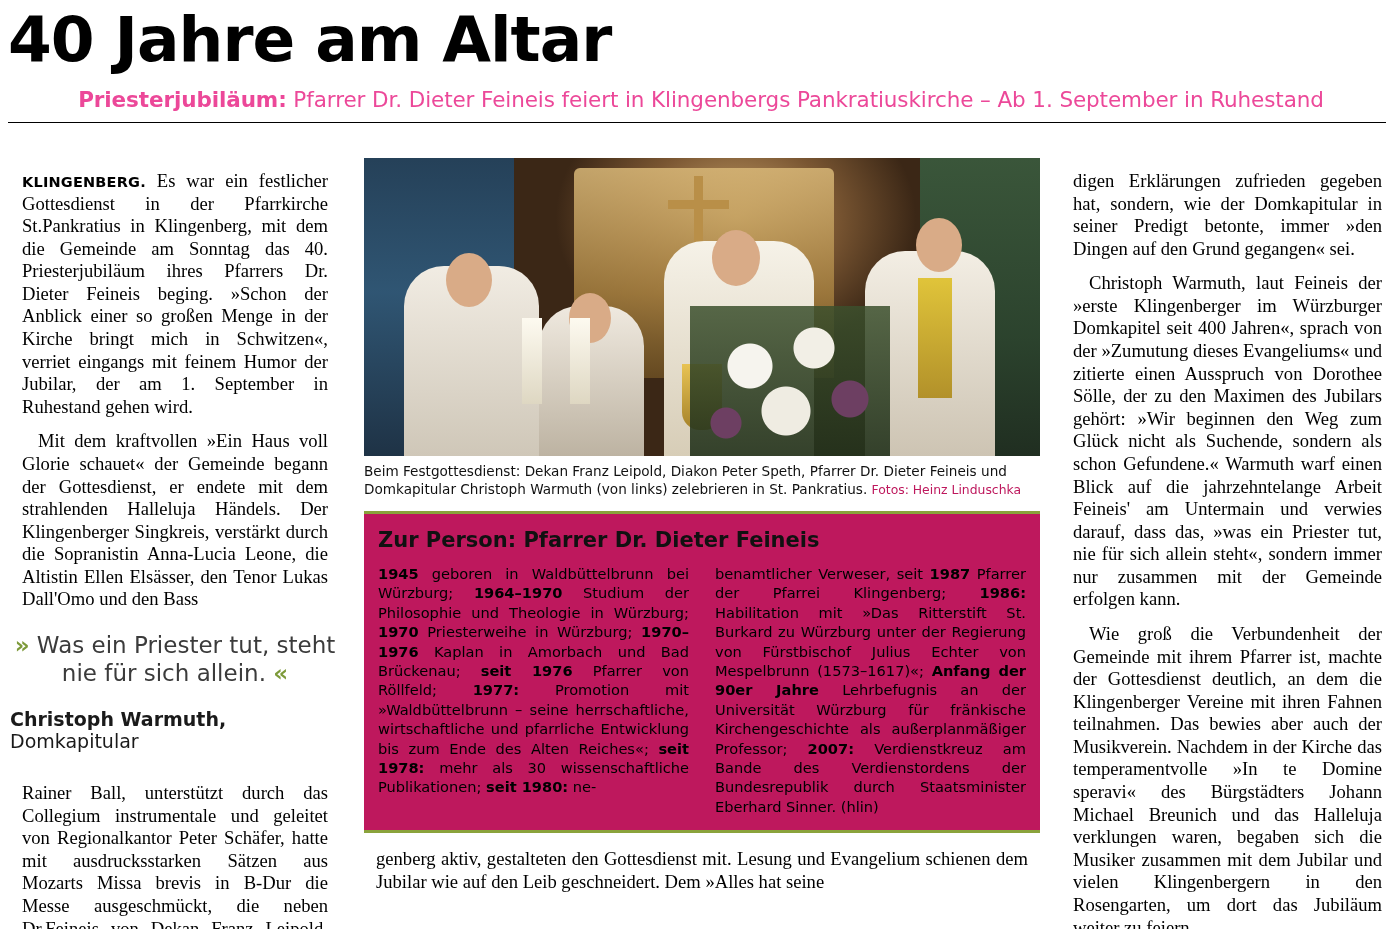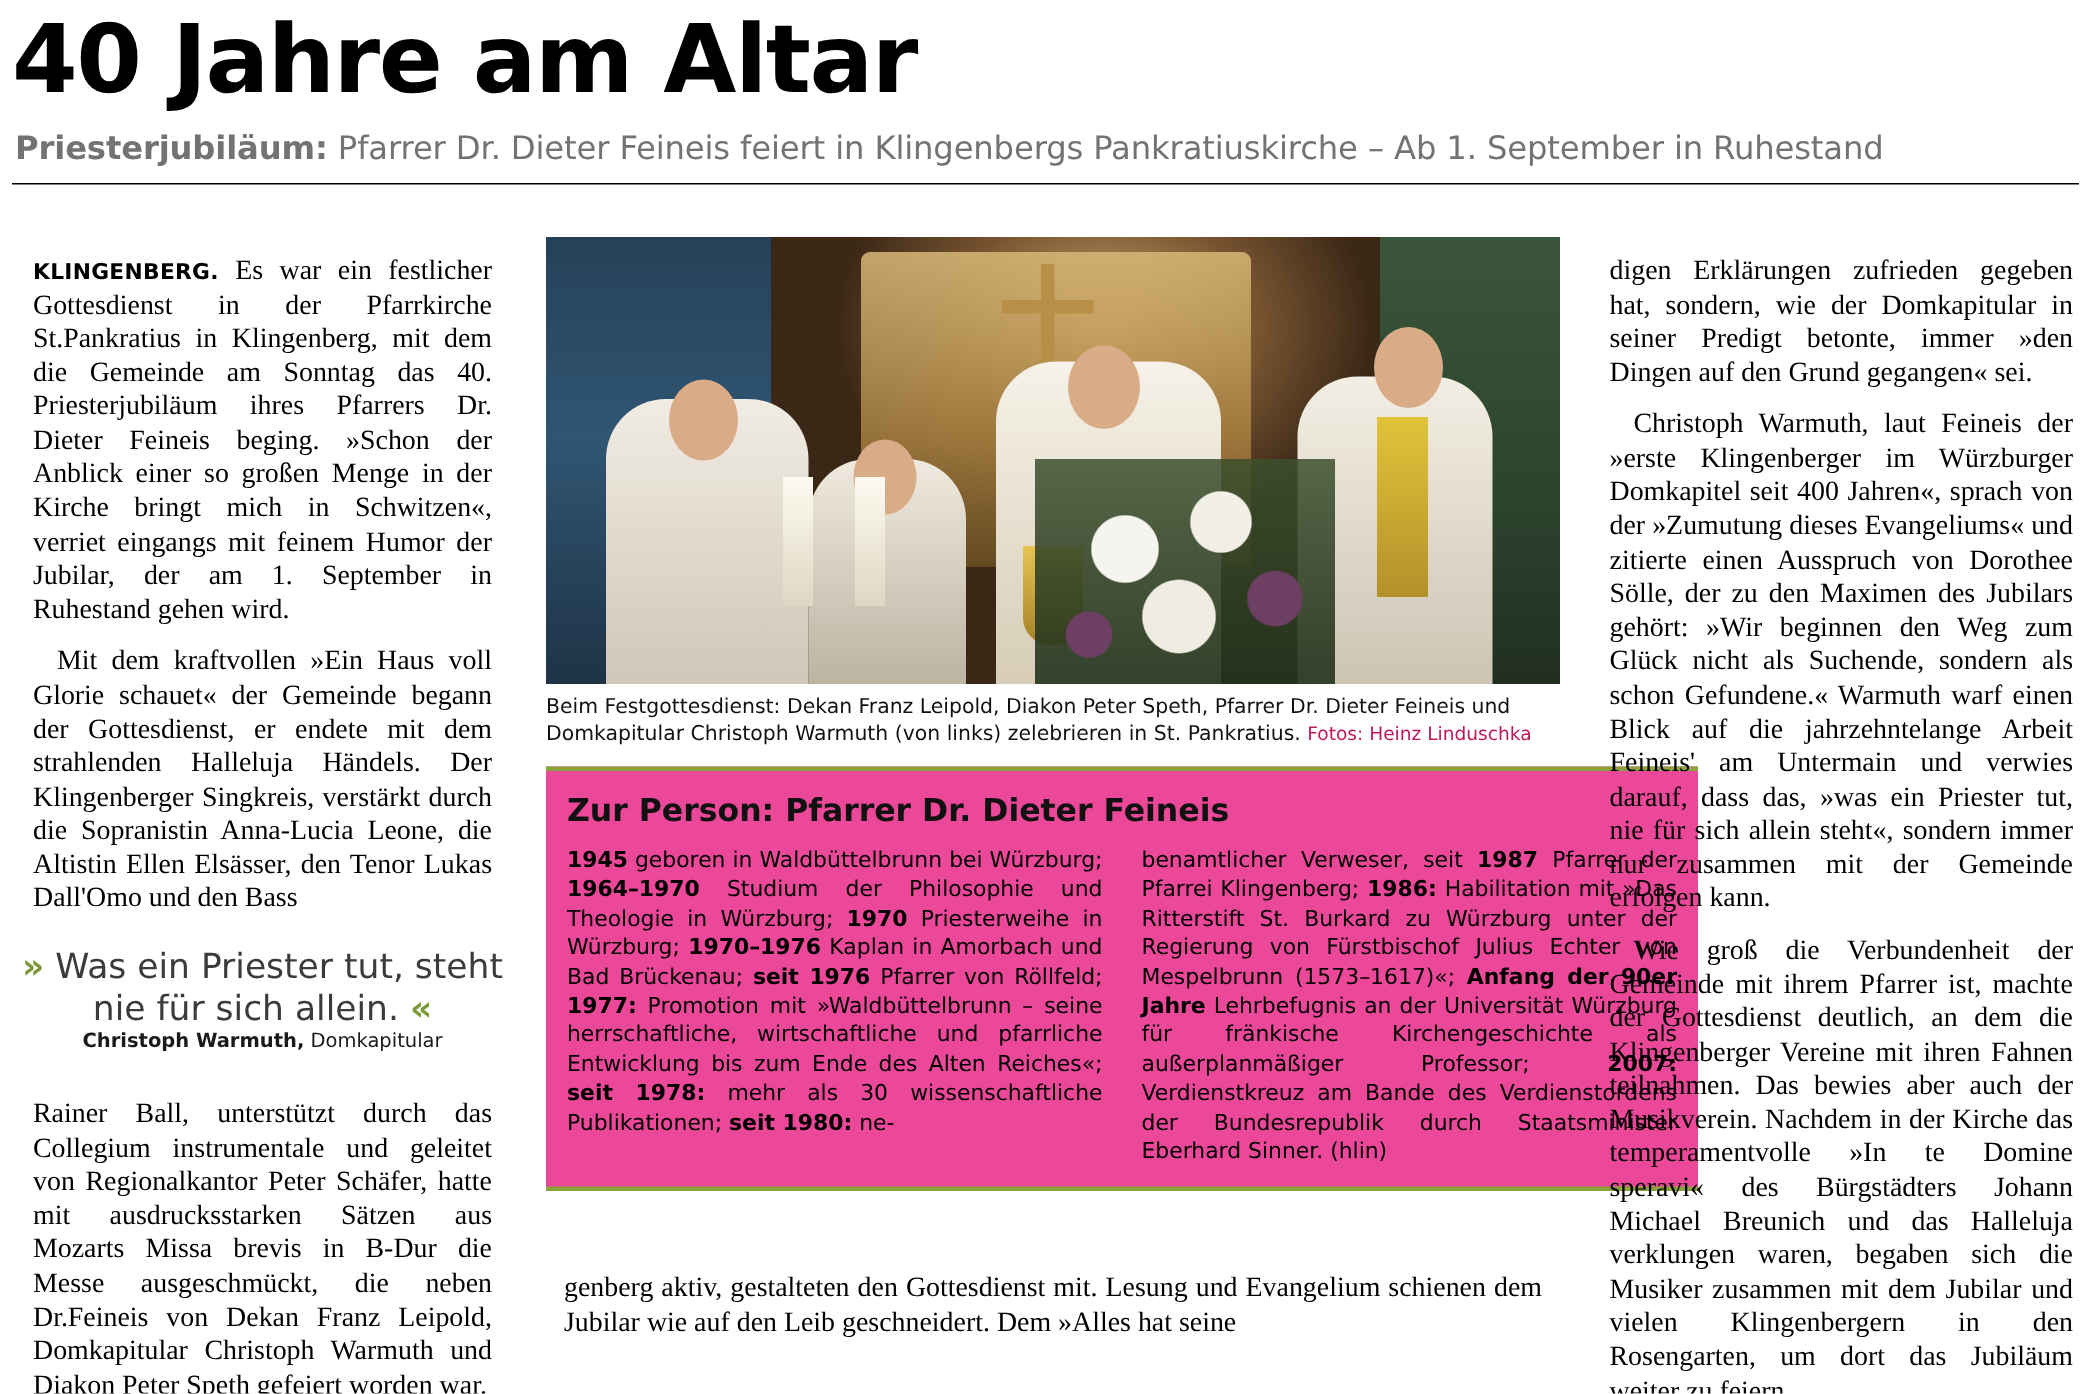--- a/index.html
+++ b/index.html
@@ -30,22 +30,23 @@
     font-size: 63px;
     line-height: 1.0;
     letter-spacing: -1px;
     margin: 8px 0 0 8px;
     color: #000;
   }
   .subhead {
     font-family: "DejaVu Sans", sans-serif;
     font-size: 21.5px;
     margin: 16px 2px 0 10px;
-    color: #737373;
+    color: #ec4899;
     letter-spacing: -0.1px;
+    text-align: center;
   }
   .subhead .lead {
     font-weight: bold;
   }
   .rule-top {
     border-top: 1px solid #000;
     margin: 10px 8px 0 8px;
   }
 
   
@@ -104,23 +105,23 @@
     line-height: 1.22;
     color: #3b3b3b;
     text-align: center;
   }
   .pullquote .q .mark {
     color: #7d9a3a;
     font-weight: bold;
   }
   .pullquote .attrib {
     font-family: "DejaVu Sans", sans-serif;
-    font-size: 13px;
-    text-align: center;
-    margin-top: 0;
+    font-size: 19px;
+    text-align: left;
+    margin-top: 21px;
     color: #1a1a1a;
   }
   .pullquote .attrib b { font-weight: bold; }
   .pullquote-gap { height: 14px; }
 
   
   .photo-wrap {
     width: 676px;
     position: relative;
   }
@@ -207,22 +208,22 @@
     color: #111;
   }
   .caption .credit {
     font-size: 12.4px;
     color: #be185d;
   }
 
   
   .infobox {
     margin-top: 12px;
-    width: 768px;
-    background: #ec4899;
+    width: 676px;
+    background: #be185d;
     border-top: 3px solid #8aa33c;
     border-bottom: 3px solid #8aa33c;
     box-sizing: border-box;
     padding: 12px 14px 14px 14px;
   }
   .infobox h3 {
     font-family: "DejaVu Sans", sans-serif;
     font-size: 21px;
     margin: 2px 0 12px 0;
     color: #111;

